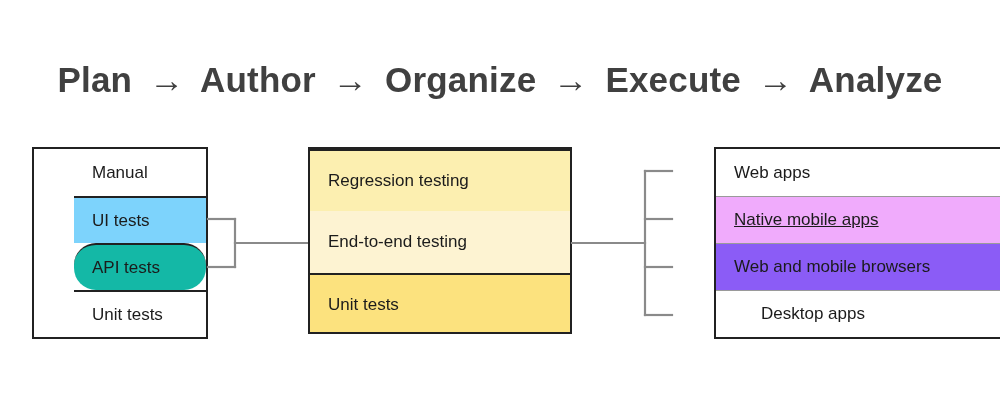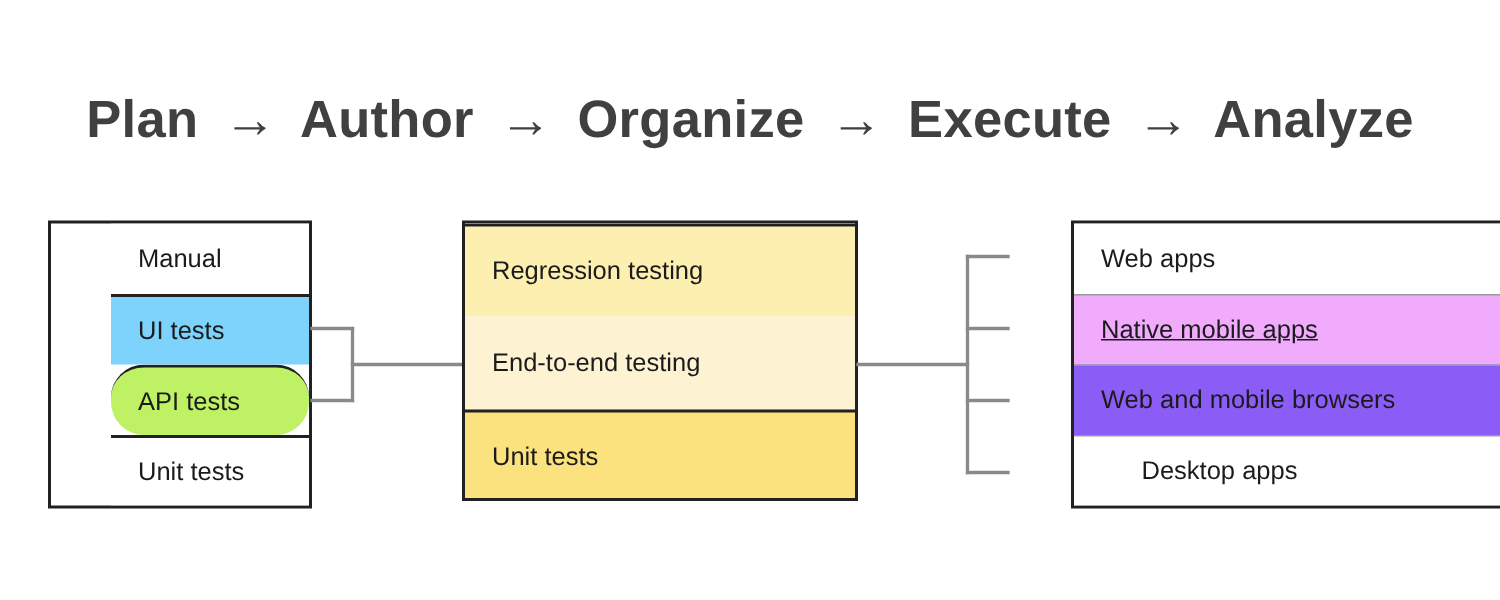--- a/index.html
+++ b/index.html
@@ -116,21 +116,21 @@
     <span class="phase">Organize</span>
     <span class="arrow">→</span>
     <span class="phase">Execute</span>
     <span class="arrow">→</span>
     <span class="phase">Analyze</span>
   </div>
 
   <div class="col-box" id="left-column">
     <div class="row" style="background: rgb(255, 255, 255);">Manual</div>
     <div class="row sep-dark" style="background: #7dd3fc;">UI tests</div>
-    <div class="row sep-dark" style="background: #bef264; border-radius: 22px;">API tests</div>
+    <div class="row sep-dark" style="background: #14b8a6; border-radius: 22px;">API tests</div>
     <div class="row sep-dark" style="background: rgb(255, 255, 255);">Unit tests</div>
   </div>
 
   <svg class="connector-svg" id="left-connector" viewBox="0 0 110 150">
 
     <path class="conn-line" d="M 0 79 L 27 79"></path>
 
     <path class="conn-line" d="M 0 127 L 27 127"></path>
 
     <path class="conn-line" d="M 27 79 L 27 127"></path>

